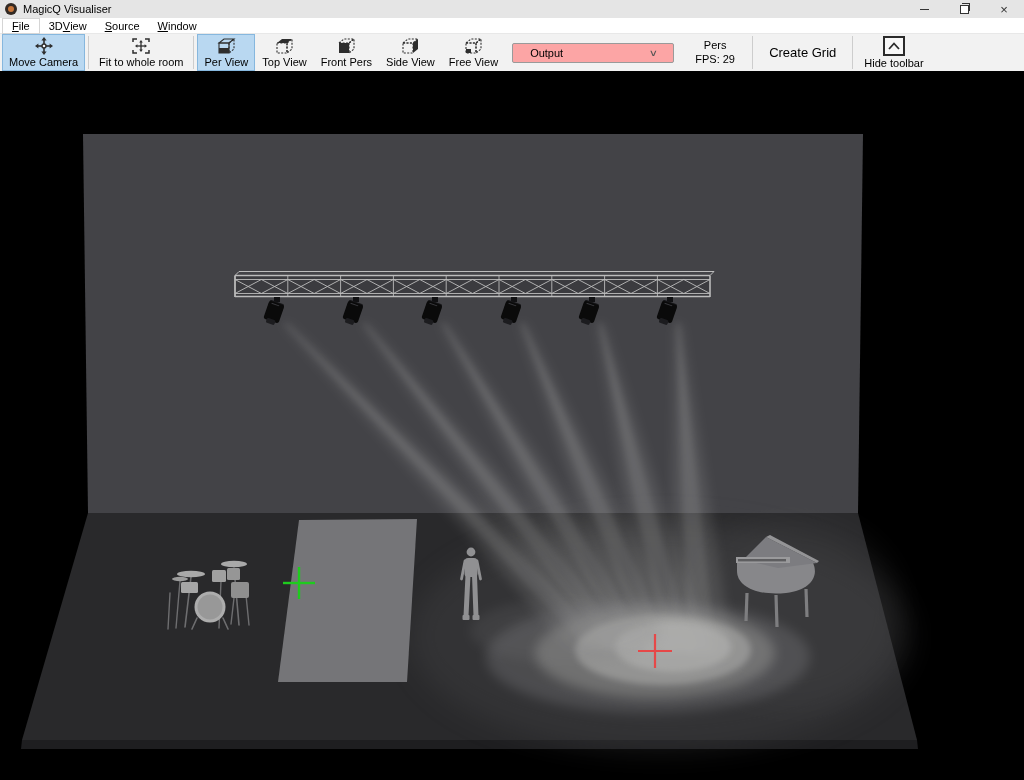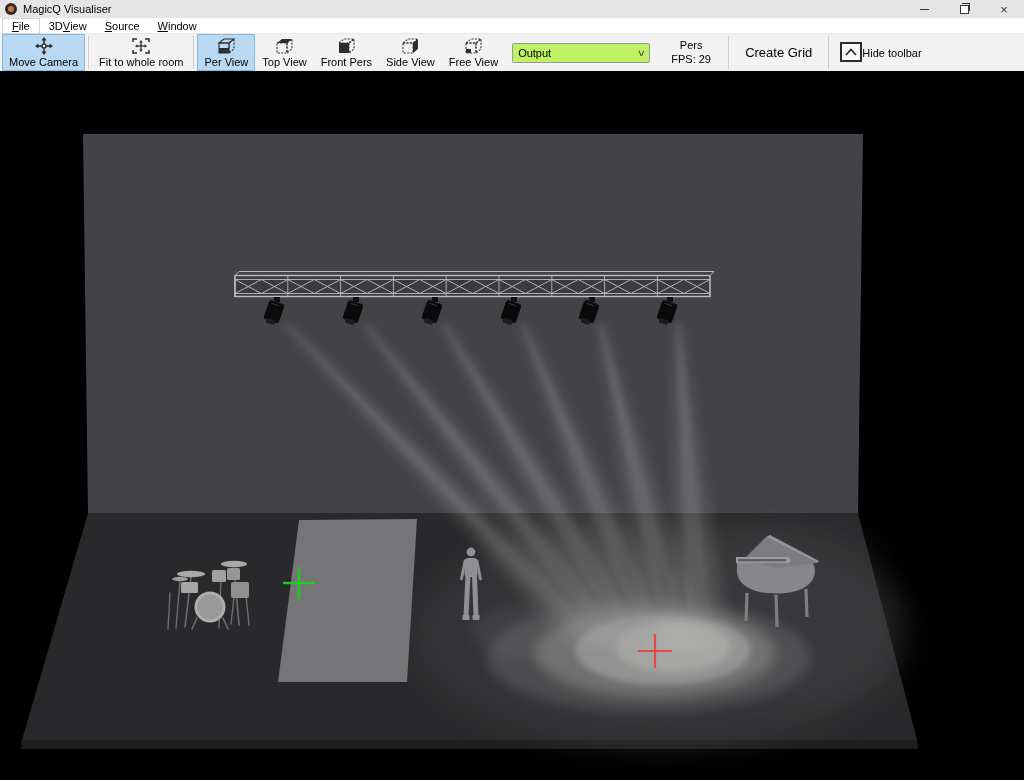--- a/index.html
+++ b/index.html
@@ -18,25 +18,25 @@
   .menubar{height:15px;background:#ffffff;display:flex;align-items:center;font-size:11px;padding-left:2px;}
   .menu-item{padding:0 9px;height:14px;display:flex;align-items:center;color:#000;}
   .menu-item:first-child{border:1px solid #d5d5d5;}
   .menu-item .u{text-decoration:underline;}
   
   .toolbar{height:37px;background:#f2f2f2;border-top:1px solid #e8e8e8;display:flex;align-items:stretch;padding:0 0 0 2px;}
   .tb-btn{display:flex;flex-direction:column;align-items:center;justify-content:flex-end;gap:1px;padding:2px 6px 2px;font-size:11px;color:#000;border:1px solid transparent;white-space:nowrap;}
   .tb-btn.selected{background:#b9d8f1;border:1px solid #86b7de;}
   .tb-icon{height:19px;display:flex;align-items:center;justify-content:center;}
   .tb-sep{width:1px;background:#cdcdcd;margin:2px 3px;}
-  .dropdown{align-self:center;width:126px;height:18px;background:#bef264;border:1px solid #9a9a9a;border-radius:2px;display:flex;align-items:center;justify-content:space-between;font-size:11px;padding:0 5px;margin:16px 7px;color:#000;}
+  .dropdown{align-self:center;width:126px;height:18px;background:#fca5a5;border:1px solid #9a9a9a;border-radius:2px;display:flex;align-items:center;justify-content:space-between;font-size:11px;padding:0 17px;margin:16px 7px;color:#000;}
   .dd-chevron{font-size:9px;color:#555;transform:scaleX(1.4);}
   .fps-block{align-self:center;text-align:center;font-size:11px;line-height:1.25;width:68px;color:#000;}
   .text-btn{align-self:center;font-size:13px;padding:0 13px;color:#000;}
-  .hide-tb{display:flex;align-items:center;justify-content:flex-end;padding:2px 8px;font-size:11px;color:#000;}
+  .hide-tb{display:flex;flex-direction:column;align-items:center;justify-content:flex-end;padding:2px 8px;font-size:11px;color:#000;}
   .hide-tb-icon{width:18px;height:16px;border:2px solid #2b2b2b;display:flex;align-items:center;justify-content:center;margin-bottom:1px;background:#f8f8f8;}
   .hide-tb-icon svg{display:block;}
   
   .viewport{position:relative;width:1024px;height:709px;background:#000;}
   .viewport svg{position:absolute;left:0;top:0;}
 </style>
 </head>
 <body>
 
 <div class="titlebar">

